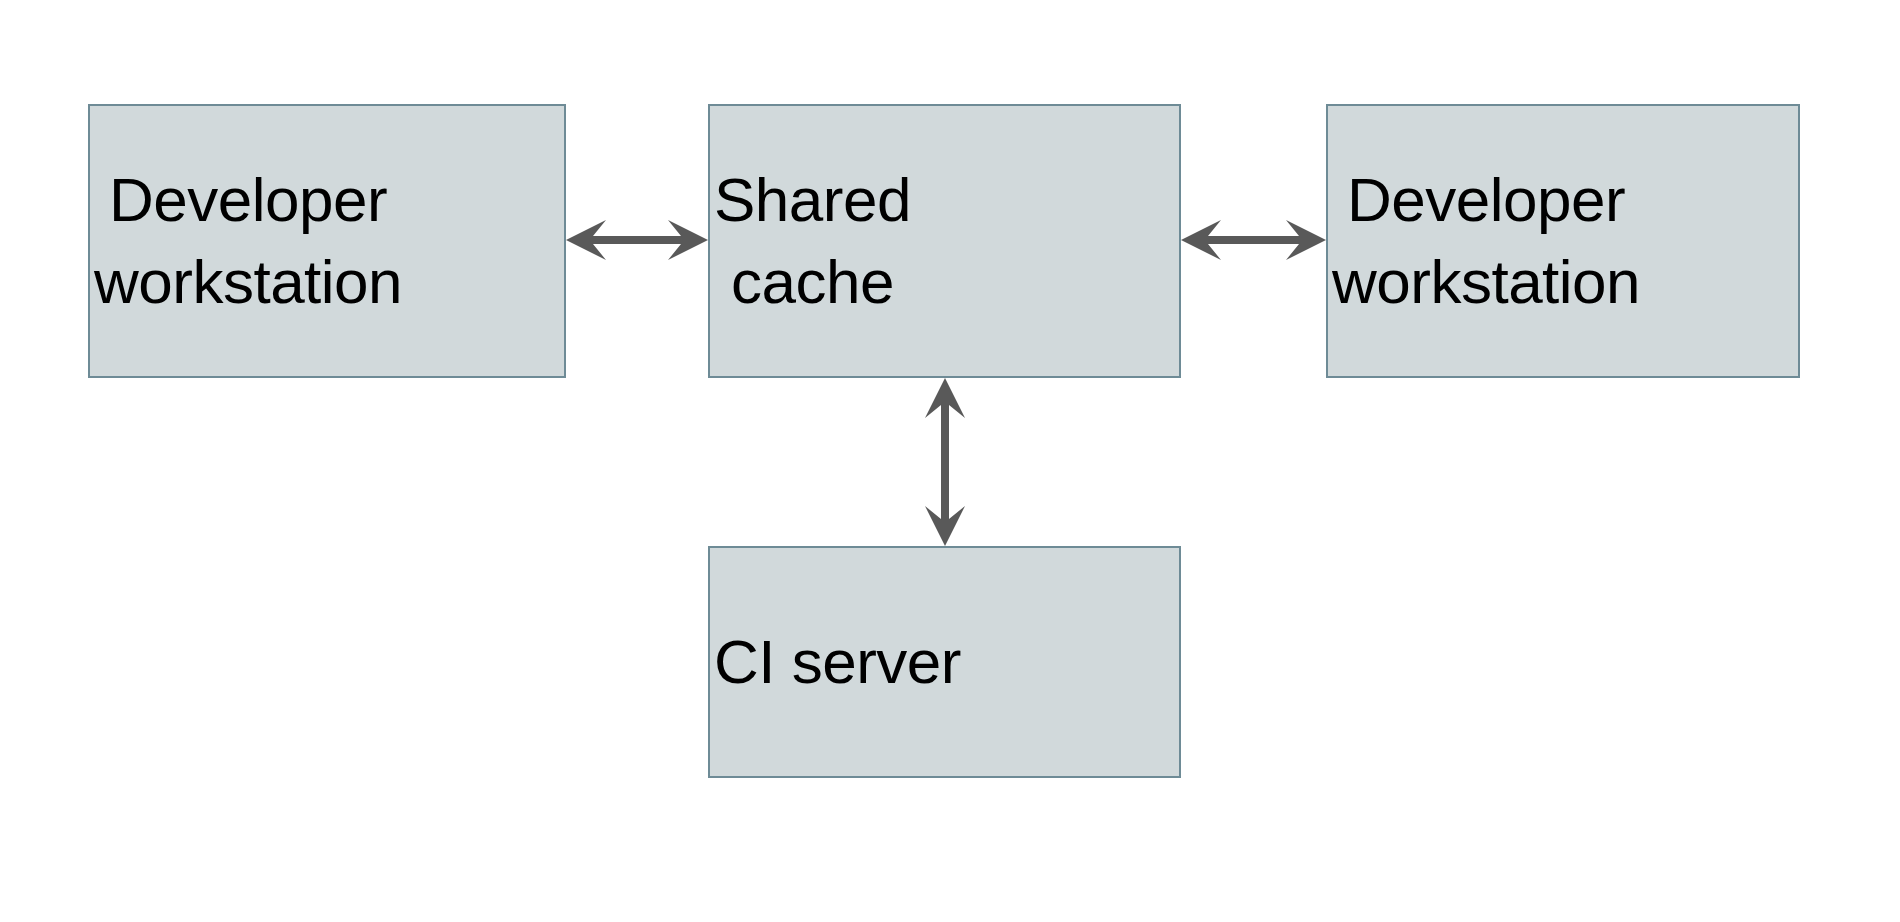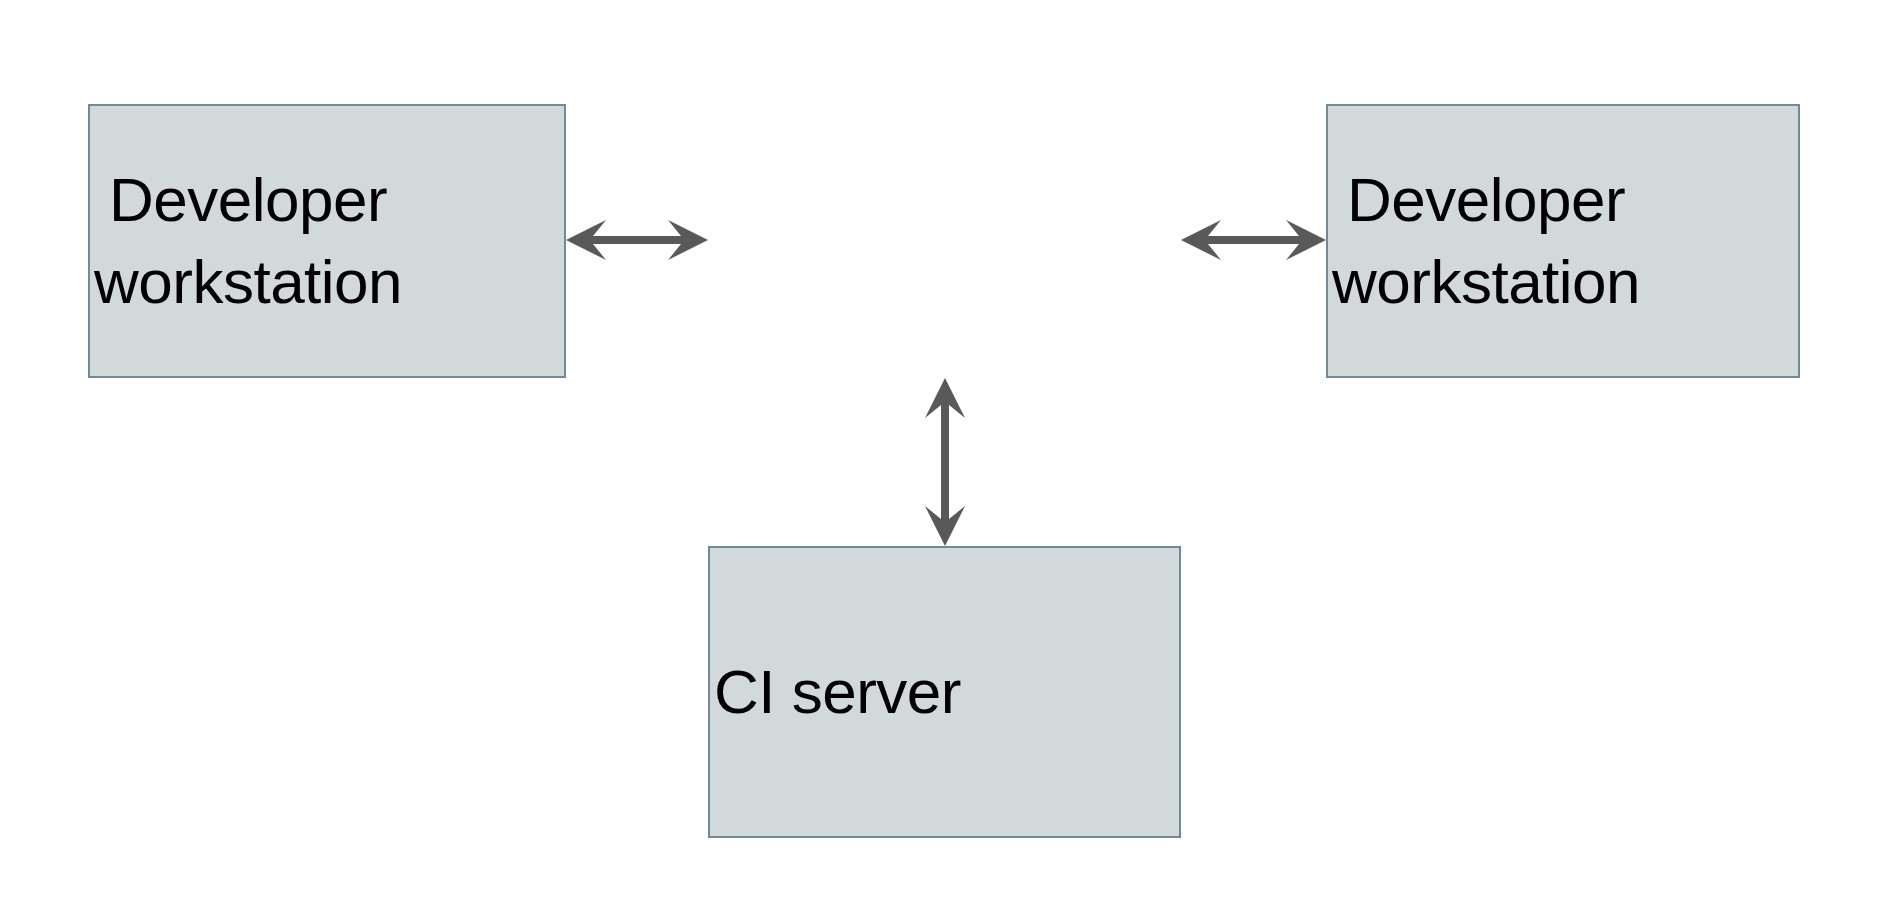--- a/index.html
+++ b/index.html
@@ -44,27 +44,31 @@
 </head>
 <body>
 
 <div id="canvas">
 
   <div class="node" id="node-dev-left" style="left: 88px; top: 104px; width: 478px; height: 274px; background: rgb(209, 217, 219); border-color: rgb(110, 139, 150);">
     <span class="node-label" style="color: rgb(0, 0, 0);">Developer
 workstation</span>
   </div>
 
+  <div class="node" id="node-shared-cache" style="left: 708px; top: 104px; width: 473px; height: 274px; background: rgb(209, 217, 219); border-color: rgb(110, 139, 150);">
+    <span class="node-label" style="color: rgb(0, 0, 0);">Shared
+cache</span>
+  </div>
 
   <div class="node" id="node-dev-right" style="left: 1326px; top: 104px; width: 474px; height: 274px; background: rgb(209, 217, 219); border-color: rgb(110, 139, 150);">
     <span class="node-label" style="color: rgb(0, 0, 0);">Developer
 workstation</span>
   </div>
 
-  <div class="node" id="node-ci-server" style="left: 708px; top: 546px; width: 473px; height: 292px; background: rgb(209, 217, 219); border-color: rgb(110, 139, 150);">
+  <div class="node" id="node-ci-server" style="left: 708px; top: 546px; width: 473px; height: 232px; background: rgb(209, 217, 219); border-color: rgb(110, 139, 150);">
     <span class="node-label" style="color: rgb(0, 0, 0);">CI server</span>
   </div>
 
   <div class="edge" id="edge-left" style="left: 566px; top: 240px; width: 0px; height: 0px; transform: rotate(0deg); transform-origin: 0px 0px;">
     <svg width="142" height="48" viewBox="0 -24 142 48" style="position: absolute; left: 0px; top: -24px;">
         <polygon points="0.00,0.00 40.00,-20.00 27.00,-4.00 115.00,-4.00 102.00,-20.00 142.00,0.00 102.00,20.00 115.00,4.00 27.00,4.00 40.00,20.00" fill="#595959"></polygon>
       </svg>
   </div>
 
   <div class="edge" id="edge-right" style="left: 1181px; top: 240px; width: 0px; height: 0px; transform: rotate(0deg); transform-origin: 0px 0px;">

